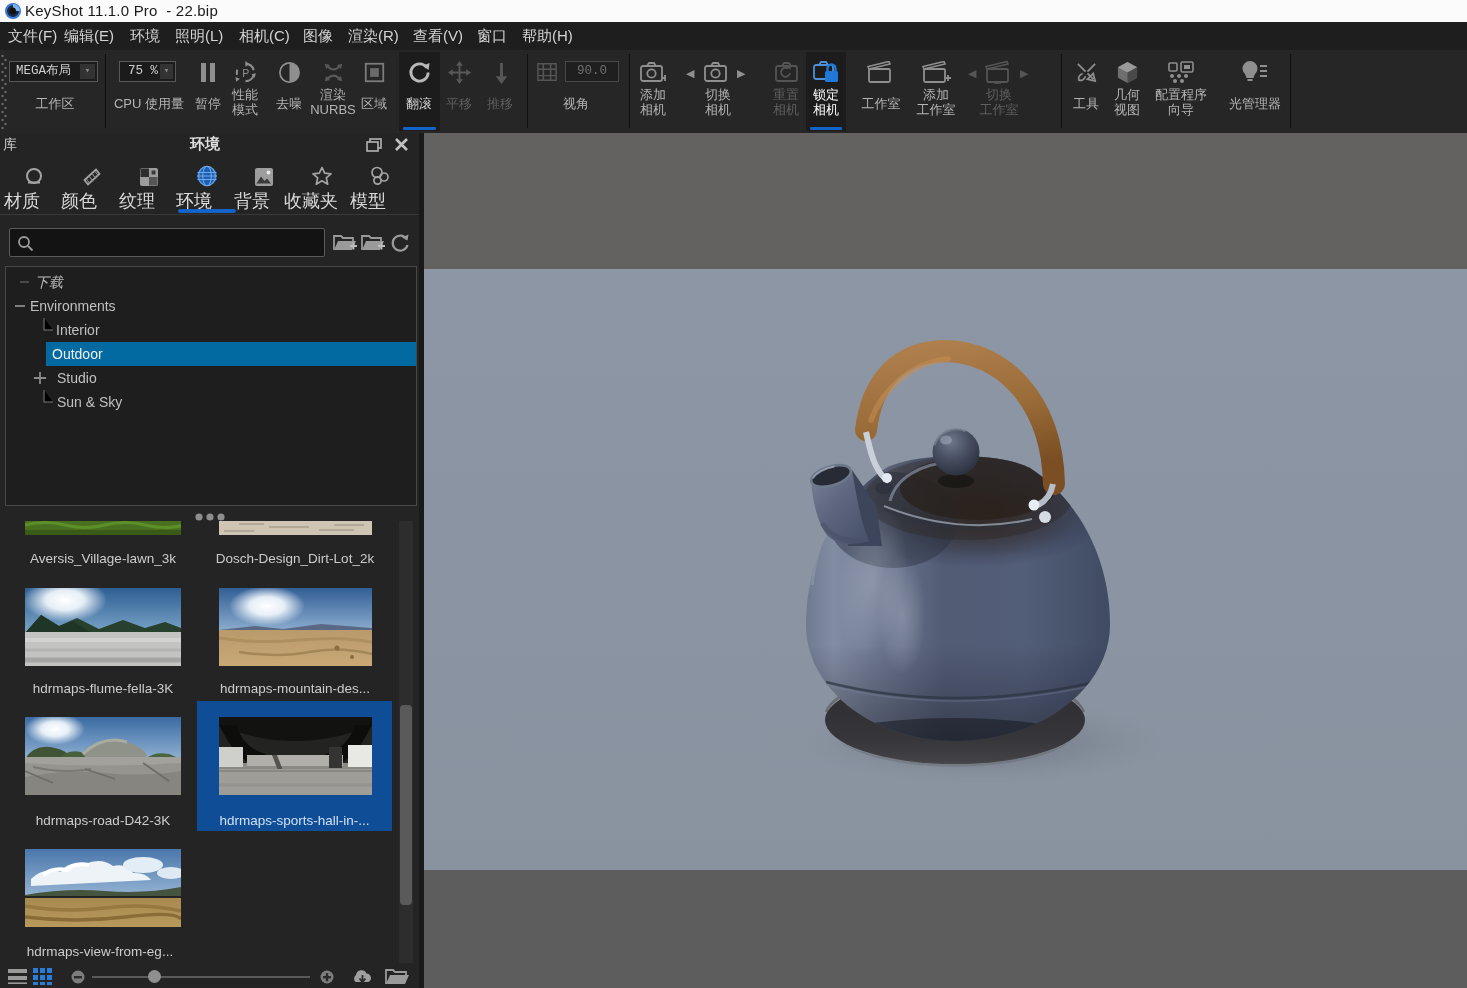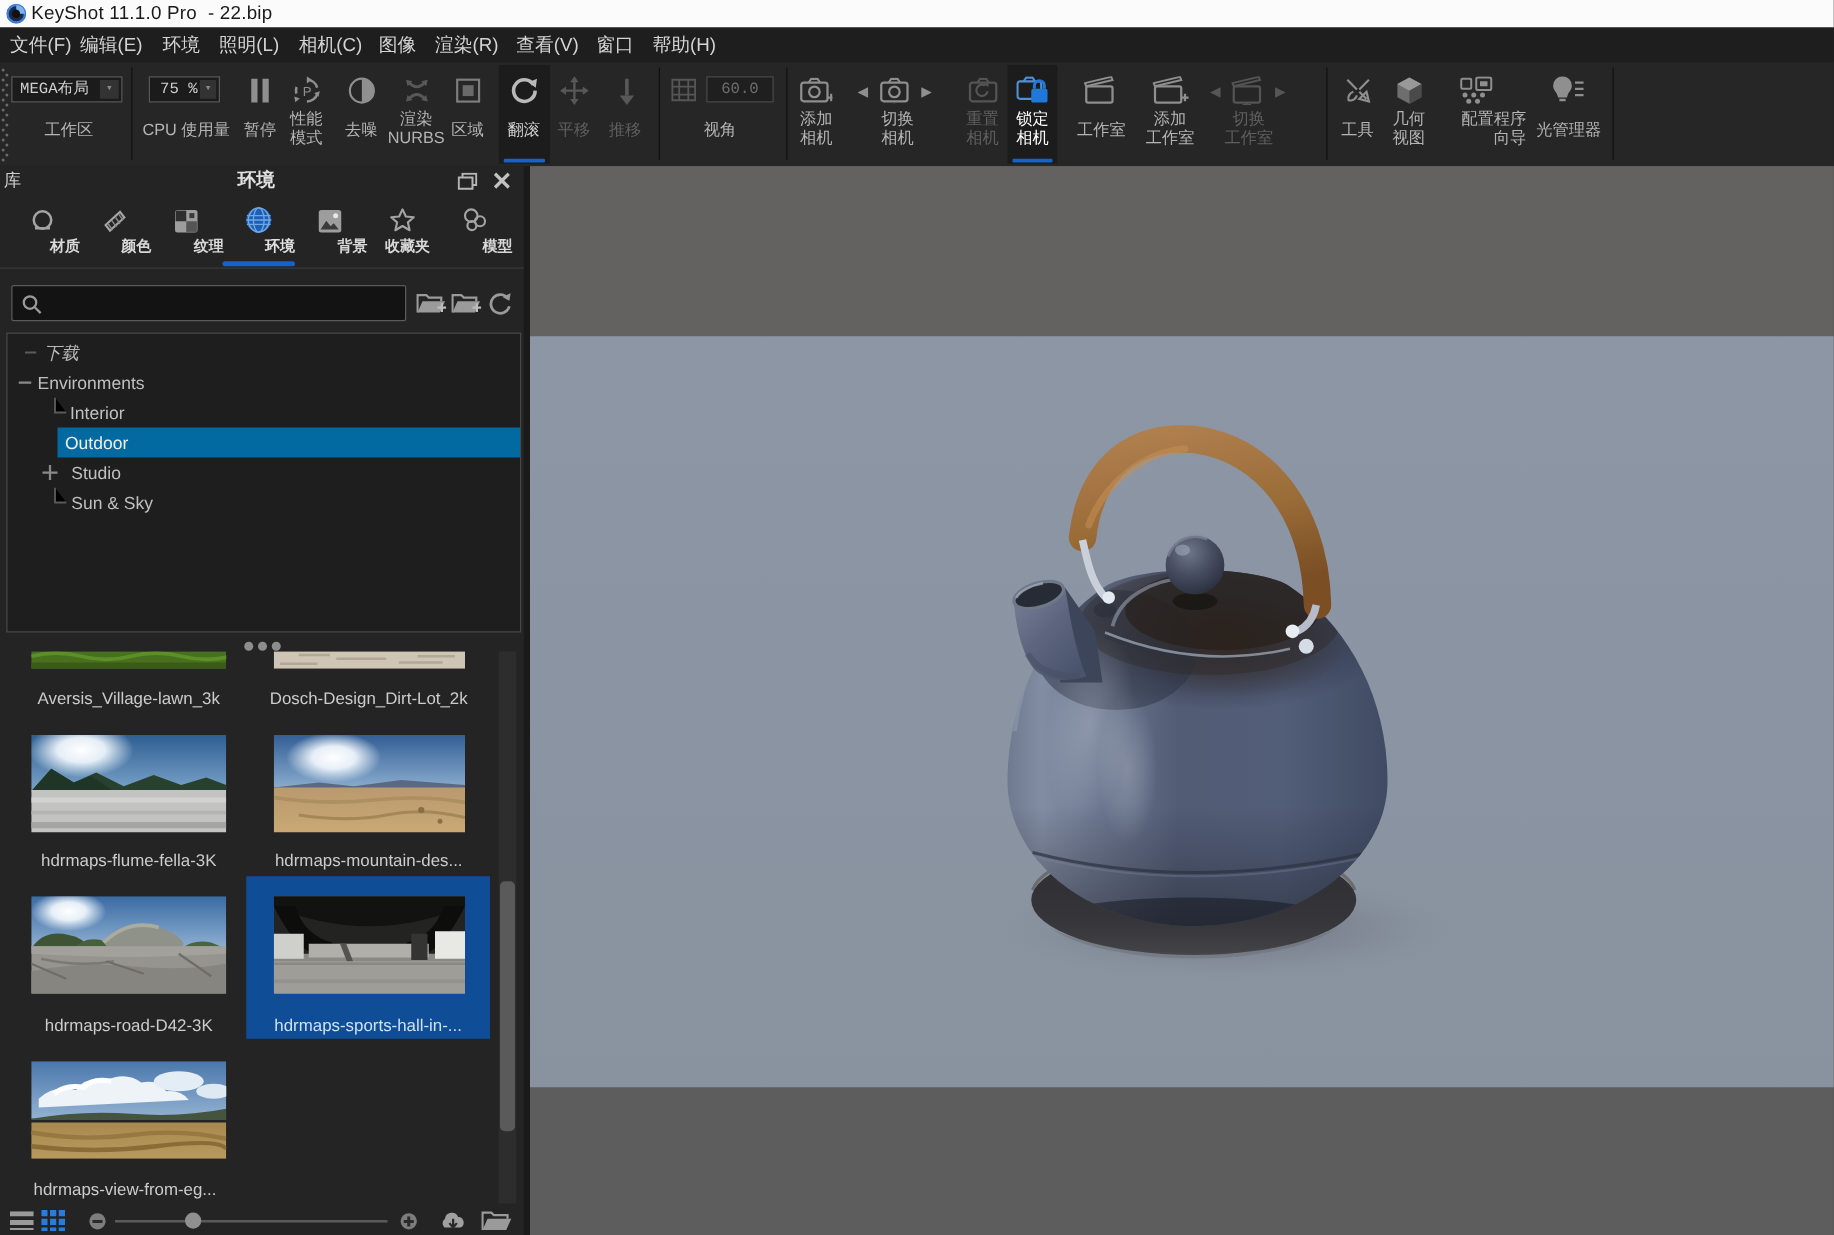--- a/index.html
+++ b/index.html
@@ -23,21 +23,21 @@
 .tlabel { position:absolute; font-size:13px; color:#b4b4b4; text-align:center; line-height:15px; white-space:nowrap; }
 .tlabel.dim { color:#5f5f5f; }
 .ticon { position:absolute; }
 .active-tool { position:absolute; background:#1c1c1c; }
 .active-tool .bar { position:absolute; left:4px; right:4px; bottom:1px; height:3px; background:#1463c8; border-radius:1px; }
 
 
 #panel { left:0; top:133px; width:424px; height:855px; background:#242424; }
 #phead { position:absolute; left:0; top:0; width:100%; height:24px; }
 #ptabs { position:absolute; left:0; top:26px; width:100%; height:54px; }
-.ptab { position:absolute; width:60px; text-align:right; color:#d8d8d8; font-size:12px;font-weight:bold; }
+.ptab { position:absolute; width:60px; text-align:left; color:#d8d8d8; font-size:18px; }
 #psearch { position:absolute; left:9px; top:95px; width:316px; height:29px; background:#131313;
   border:1px solid #5a5a5a; border-radius:2px; }
 #ptree { position:absolute; left:5px; top:133px; width:412px; height:240px; background:#1e1e1e;
   border:1px solid #484848; color:#c0c0c0; font-size:14px; }
 .trow { position:absolute; left:0px; width:410px; height:24px; line-height:24px; }
 #pthumbs { position:absolute; left:0; top:388px; width:424px; height:442px; overflow:hidden; }
 .thlabel { position:absolute; font-size:13.5px; color:#cccccc; white-space:nowrap; text-align:center; }
 #pbottom { position:absolute; left:0; top:832px; width:424px; height:23px; }
 
 
@@ -181,21 +181,21 @@
       <path d="M10.5 24 l6-8 h-12z" fill="#585858"></path>
     </svg>
     <div class="tlabel dim" style="left:470px;top:46px;width:60px;">推移</div>
     <div class="tsep" style="left:527px"></div>
 
     <svg class="ticon" style="left:536px;top:12px" width="22" height="20" viewBox="0 0 24 22">
       <g stroke="#565656" stroke-width="1.6" fill="none">
         <path d="M2 2 h20 v18 h-20z M2 8 h20 M2 15 h20 M8 2 v18 M16 2 v18"></path>
       </g>
     </svg>
-    <div class="abs" style="left:565px;top:11px;width:54px;height:21px;background:#1f1f1f;border:1px solid #484848;color:#6f6f6f;font-size:12.5px;line-height:19px;text-align:center;font-family:'Liberation Mono',monospace;">60.0</div>
+    <div class="abs" style="left:565px;top:11px;width:54px;height:21px;background:#1f1f1f;border:1px solid #484848;color:#6f6f6f;font-size:12.5px;line-height:19px;text-align:center;font-family:'Liberation Mono',monospace;">90.0</div>
     <div class="tlabel" style="left:546px;top:46px;width:60px;">视角</div>
     <div class="tsep" style="left:629px"></div>
 
     <svg class="ticon" style="left:640px;top:12px" width="26" height="21" viewBox="0 0 26 21">
       <rect x="1" y="4" width="21" height="15" rx="2" fill="none" stroke="#8f8f8f" stroke-width="1.8"></rect>
       <path d="M7 4 l2-3 h5 l2 3" fill="none" stroke="#8f8f8f" stroke-width="1.8"></path>
       <circle cx="11.5" cy="11.5" r="4.2" fill="none" stroke="#8f8f8f" stroke-width="1.8"></circle>
       <path d="M22 16 h6 M25 13 v6" stroke="#8f8f8f" stroke-width="1.8"></path>
     </svg>
     <div class="tlabel" style="left:623px;top:37px;width:60px;">添加<br>相机</div>
@@ -272,21 +272,21 @@
         <rect x="1" y="2" width="8" height="8" rx="1" fill="none" stroke="#8f8f8f" stroke-width="1.6"></rect>
         <rect x="13" y="1" width="12" height="10" rx="1.5" fill="none" stroke="#8f8f8f" stroke-width="1.6"></rect>
         <rect x="16" y="4" width="6" height="4"></rect>
         <circle cx="4" cy="15" r="2"></circle>
           <circle cx="11" cy="15" r="2"></circle>
           <circle cx="18" cy="15" r="2"></circle>
         <circle cx="7" cy="20" r="2"></circle>
           <circle cx="14" cy="20" r="2"></circle>
       </g>
     </svg>
-    <div class="tlabel" style="left:1141px;top:37px;width:80px;text-align:right;">配置程序<br>向导</div>
+    <div class="tlabel" style="left:1141px;top:37px;width:80px;">配置程序<br>向导</div>
 
     <svg class="ticon" style="left:1242px;top:11px" width="25" height="23" viewBox="0 0 25 23">
       <path d="M8 0 a7.5 7.5 0 0 1 7.5 7.5 c0 3-2 4.5-3 6.5 l-1 3 h-7 l-1-3 c-1-2-3-3.5-3-6.5 A7.5 7.5 0 0 1 8 0z" fill="#8f8f8f"></path>
       <rect x="5.5" y="18" width="5" height="2" fill="#8f8f8f"></rect>
       <g stroke="#8f8f8f" stroke-width="1.8">
           <path d="M18 5 h7 M18 10 h7 M18 15 h7"></path>
         </g>
     </svg>
     <div class="tlabel" style="left:1216px;top:46px;width:78px;">光管理器</div>
     <div class="tsep" style="left:1290px"></div>

